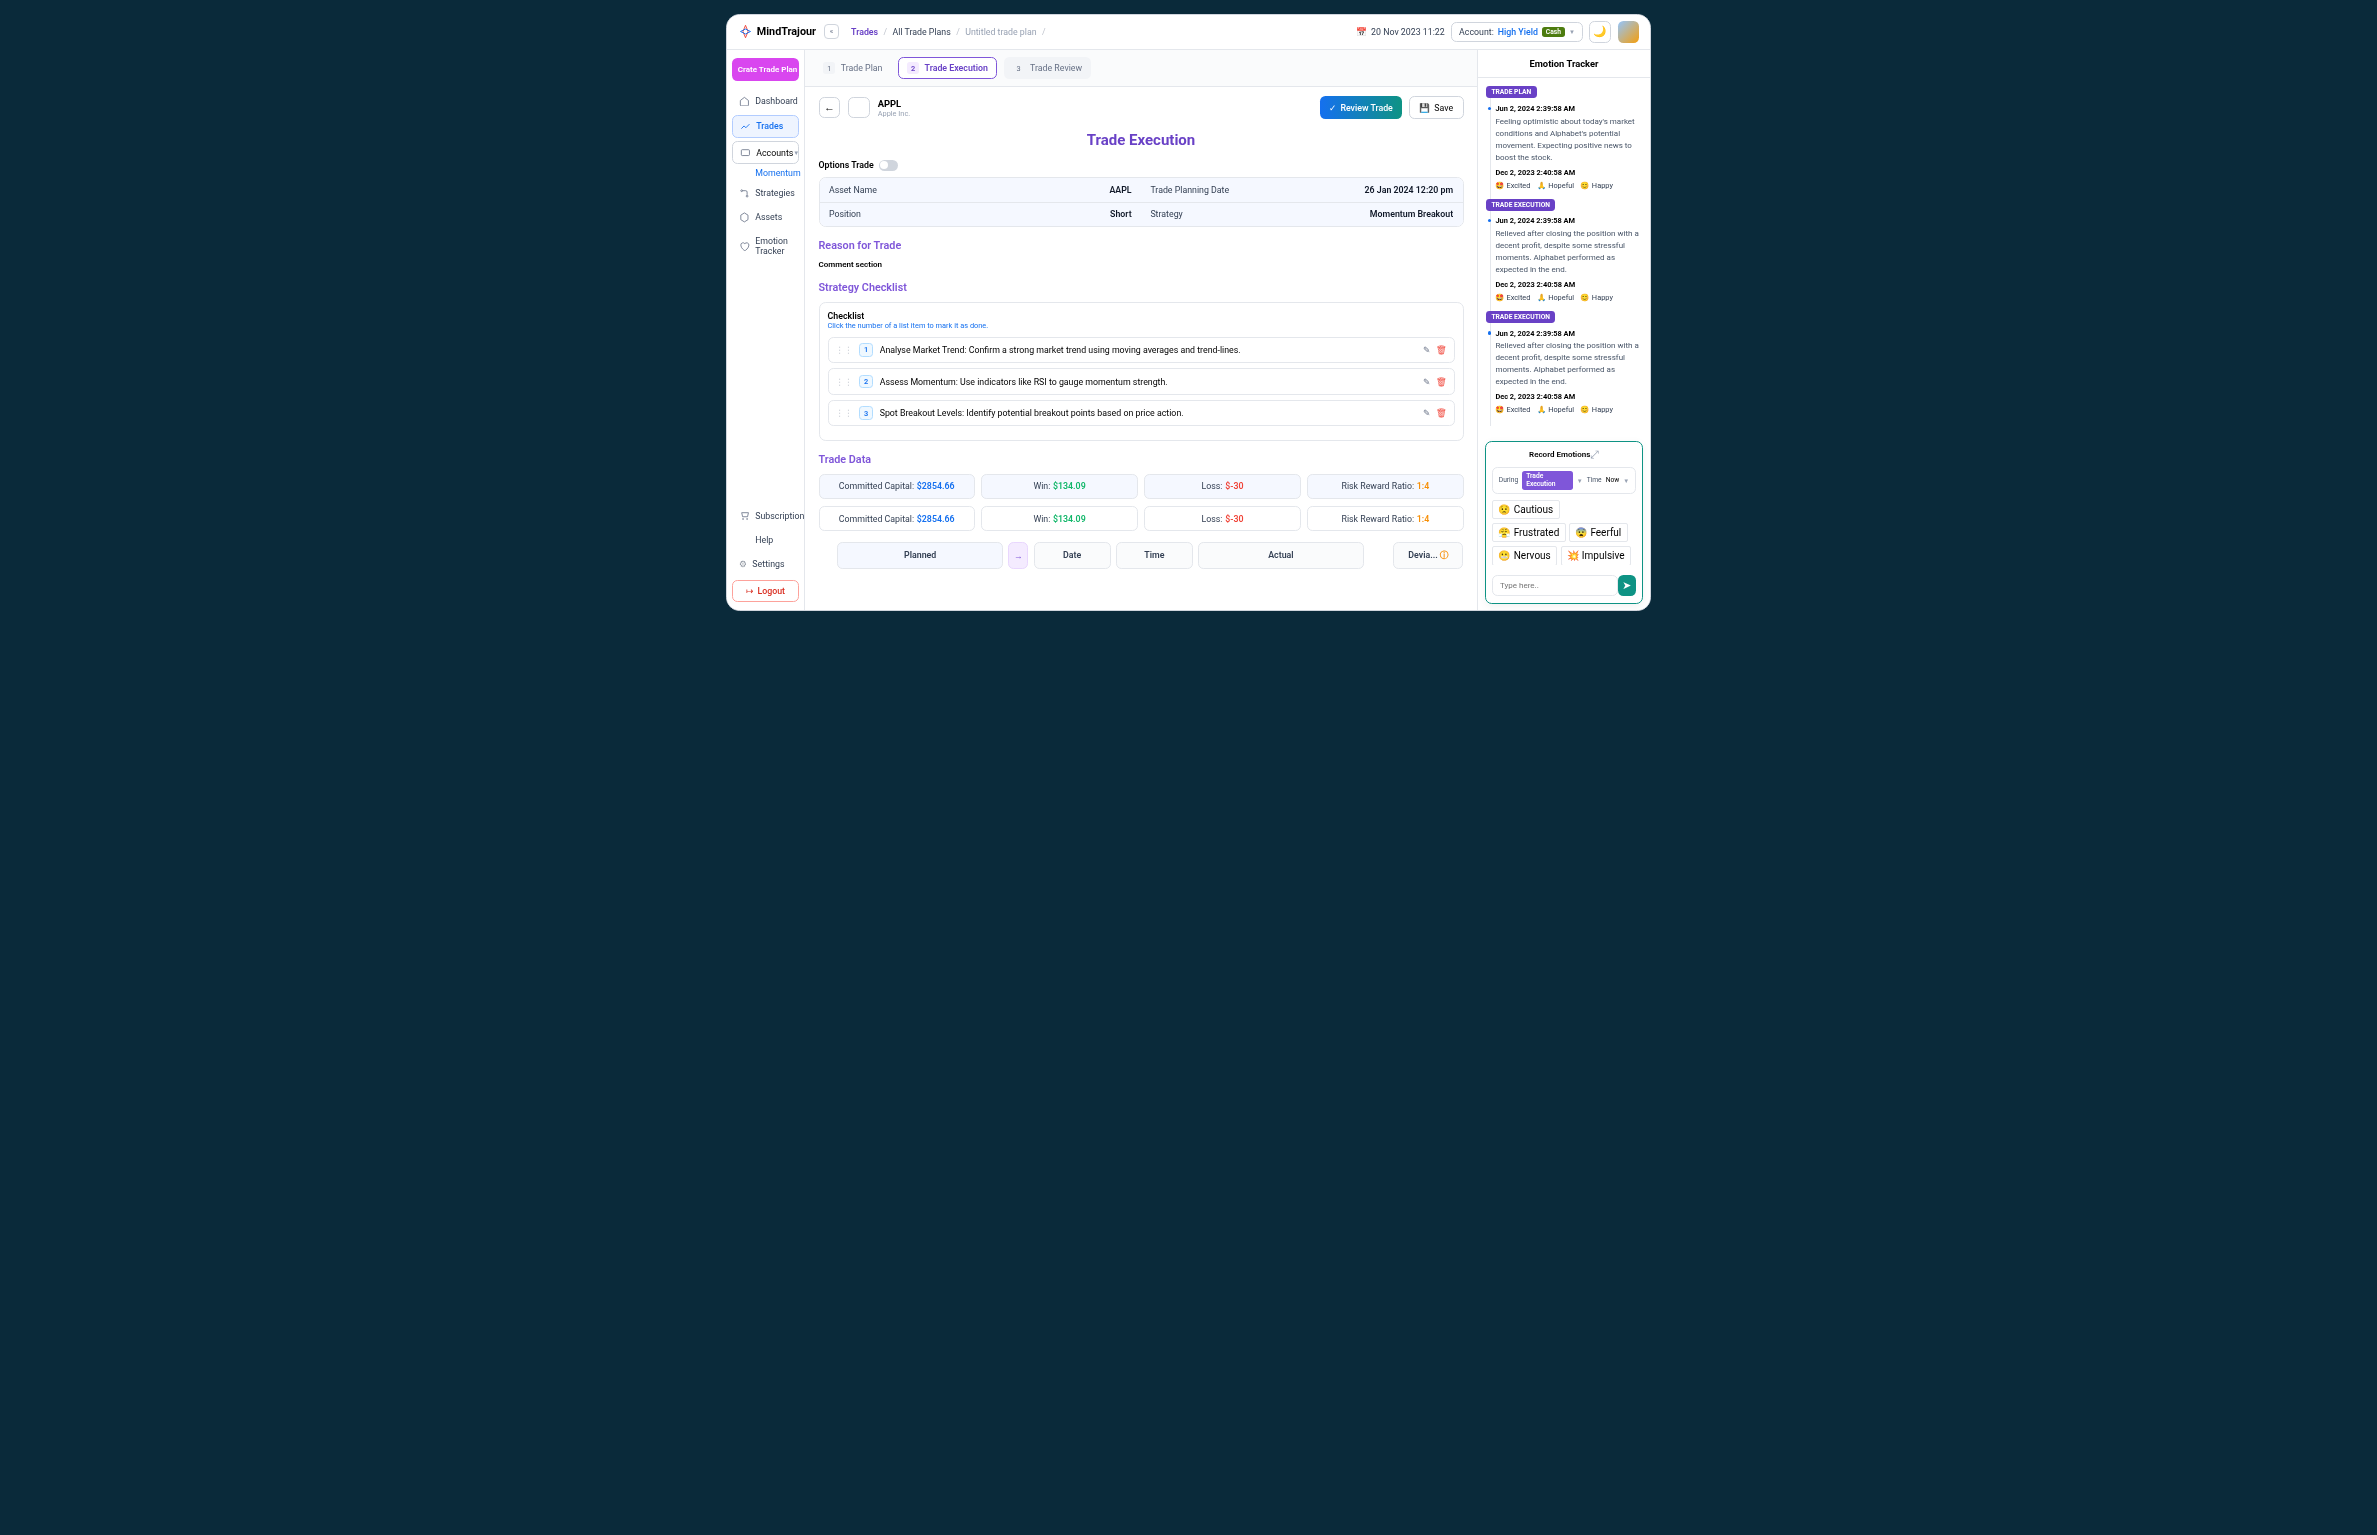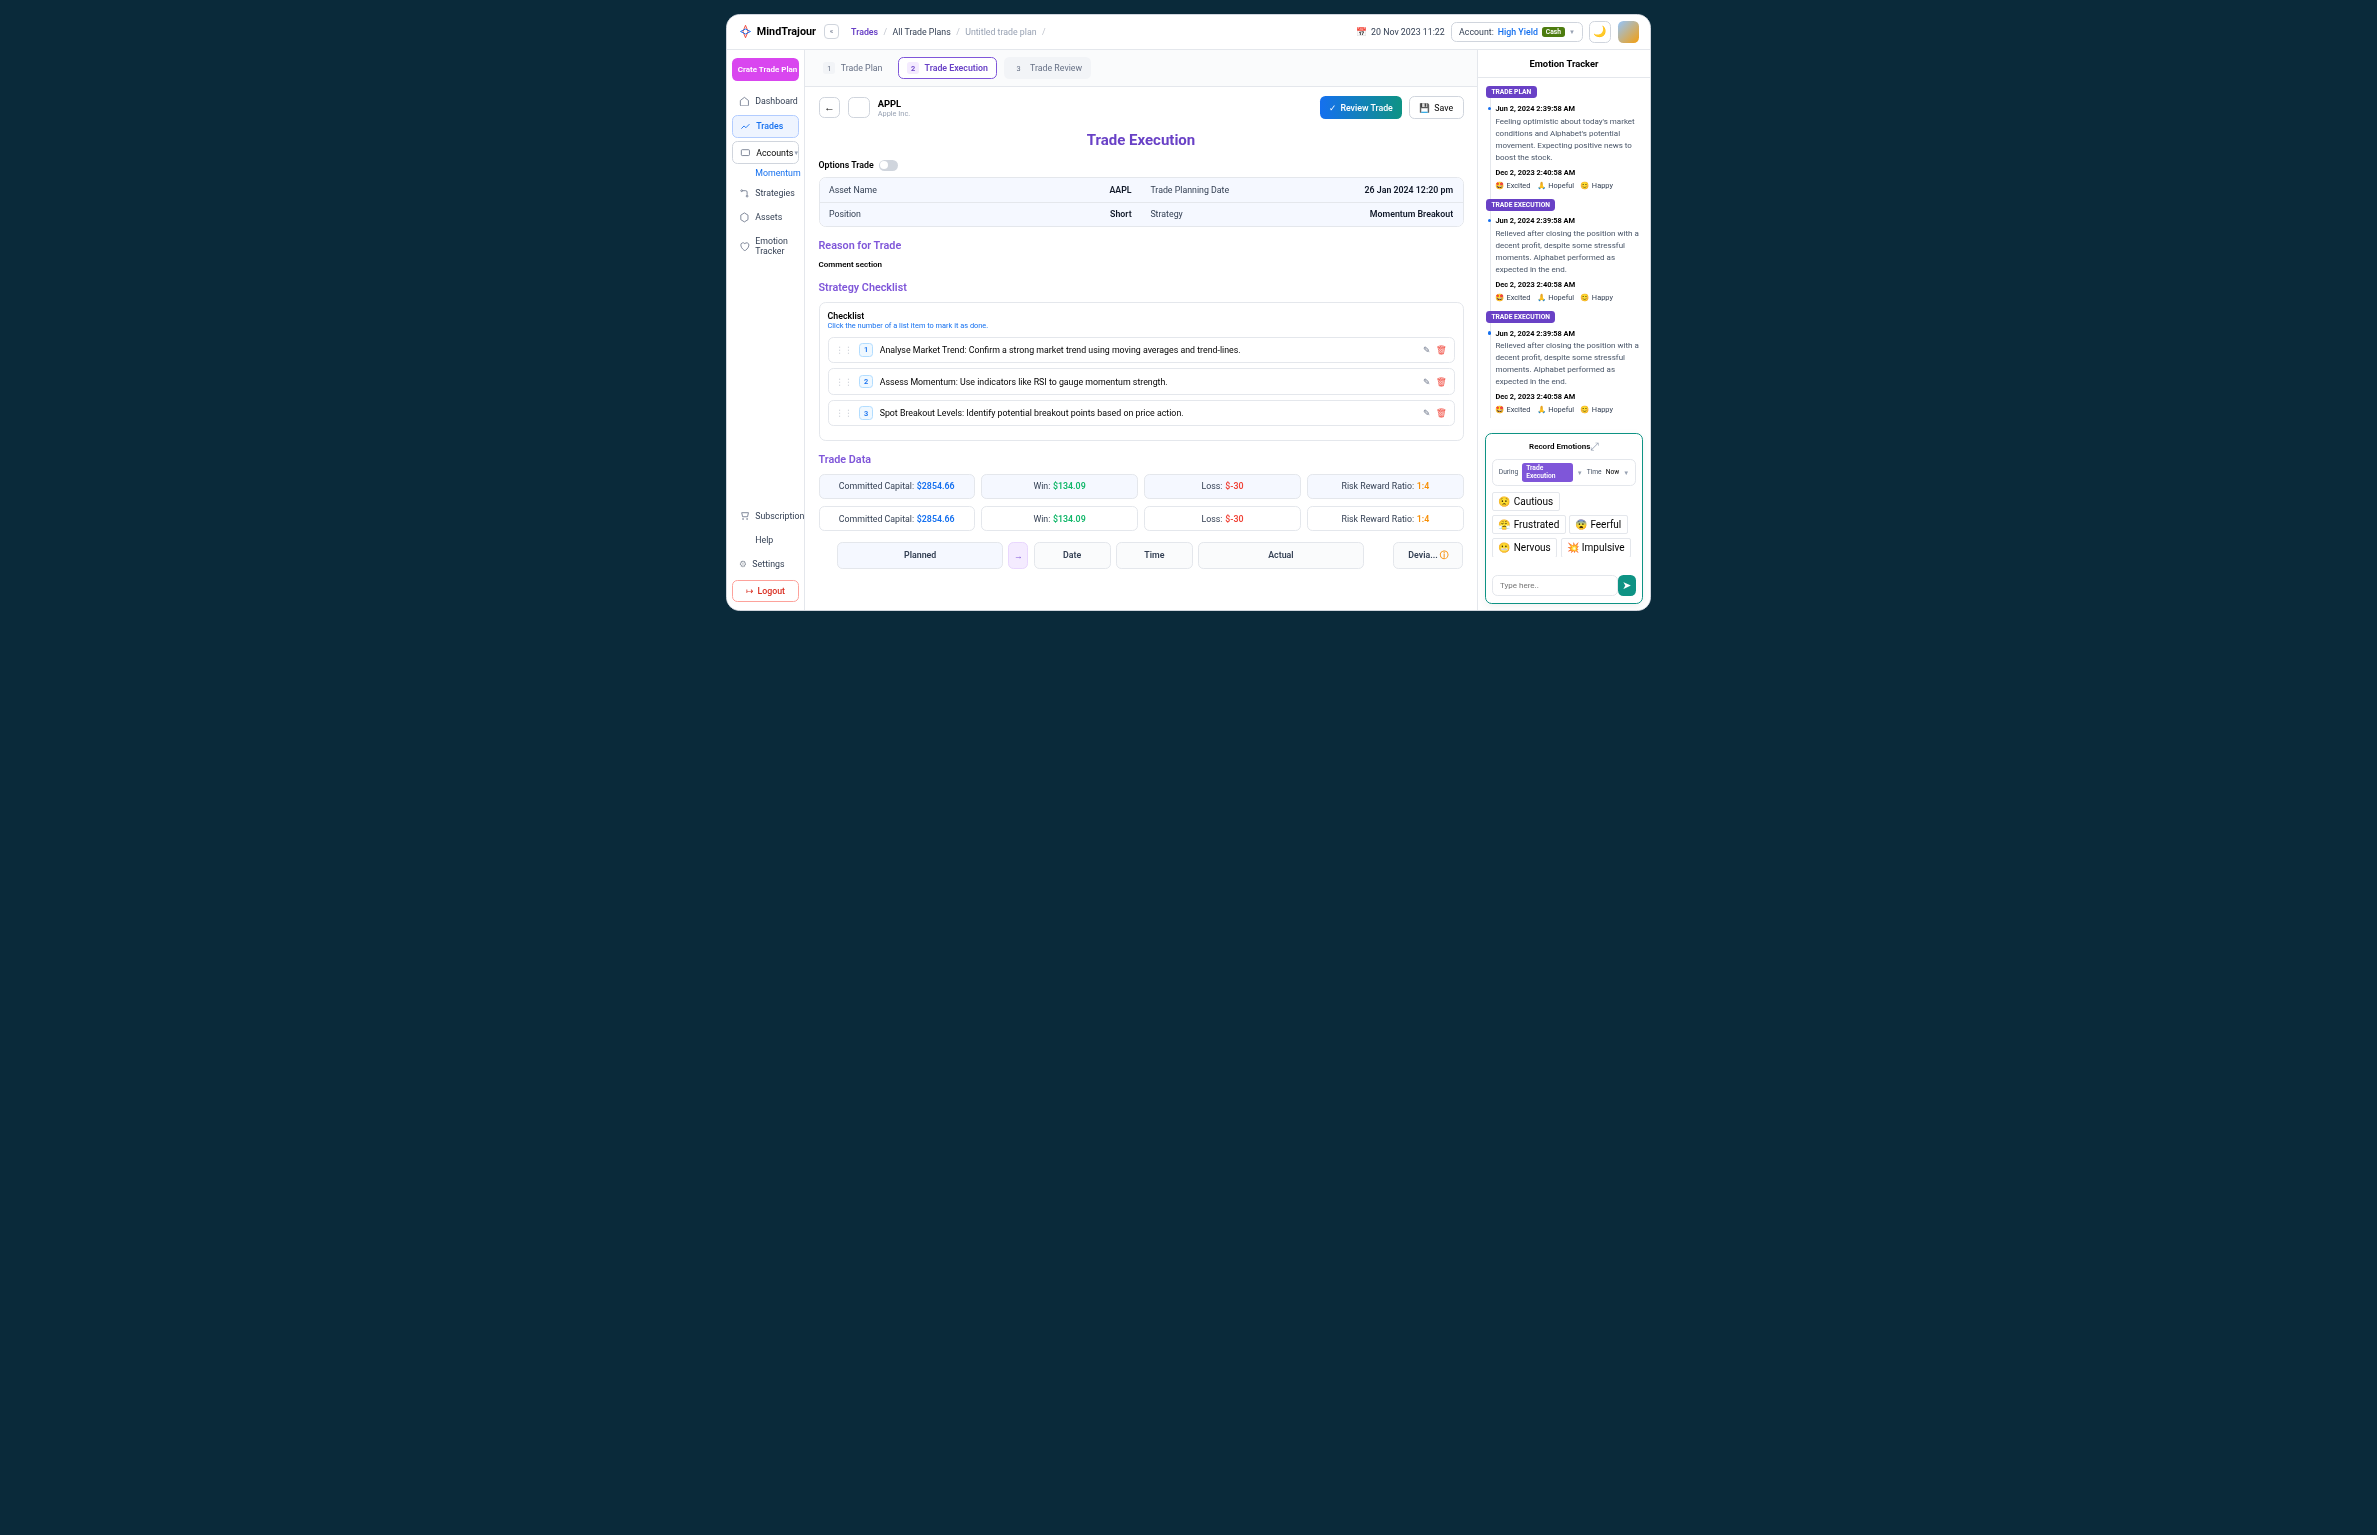--- a/index.html
+++ b/index.html
@@ -111,21 +111,21 @@
 
 .record { border:0.7px solid #0e9384; border-radius:6.7px; margin:6.7px; padding:6.7px; box-shadow:0 2.7px 8px rgba(0,0,0,0.05); }
 .record-head { display:flex; justify-content:center; align-items:center; margin-bottom:5.4px; }
 .record-head .rt { font-size:8px; font-weight:600; }
 .filter-row { border:0.7px solid #e4e7ec; border-radius:5.4px; padding:3.4px 5.4px; display:flex; align-items:center; gap:4px; font-size:6.7px; margin-bottom:5.4px; }
 .filter-row .during { color:#475467; }
 .filter-row .phase { background:#7f56d9; color:#fff; padding:1.3px 4px; border-radius:2.7px; font-weight:600; }
 .filter-row .tlbl { color:#475467; }
 .emo-chips { display:flex; flex-wrap:wrap; gap:3.4px; overflow:hidden; max-height:65px; }
 .chip { border:0.7px solid #e4e7ec; border-radius:2px; padding:3.4px 5.4px; font-size:10px; display:flex; align-items:center; gap:2.7px; cursor:pointer; white-space:nowrap; }
-.record-input { display:flex; gap:0; margin-top:18px; }
+.record-input { display:flex; gap:0; margin-top:10px; }
 .record-input input { flex:1; border:0.7px solid #e4e7ec; border-radius:5.4px; padding:4.7px 6.7px; font-size:8px; }
 .send-btn { width:21.6px; height:21.6px; background:#0e9384; border-radius:5.4px; display:flex; align-items:center; justify-content:center; color:#fff; cursor:pointer; }
 
 .chev { font-size:6px; color:#98a2b3; }
 </style>
 </head>
 <body>
 
 <div class="window">
   <div class="topbar">

